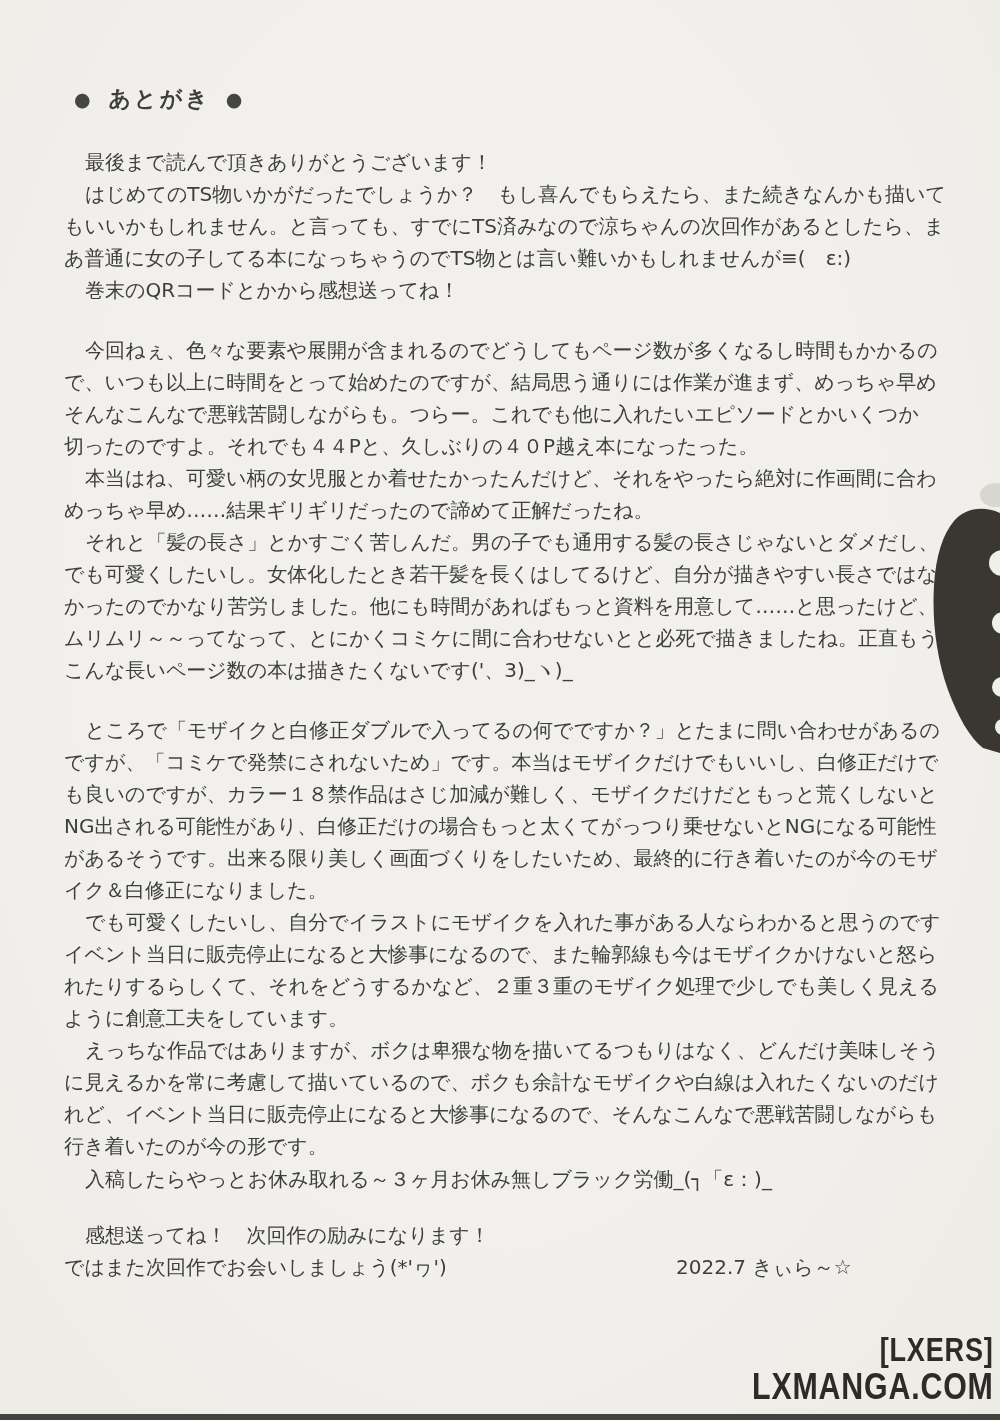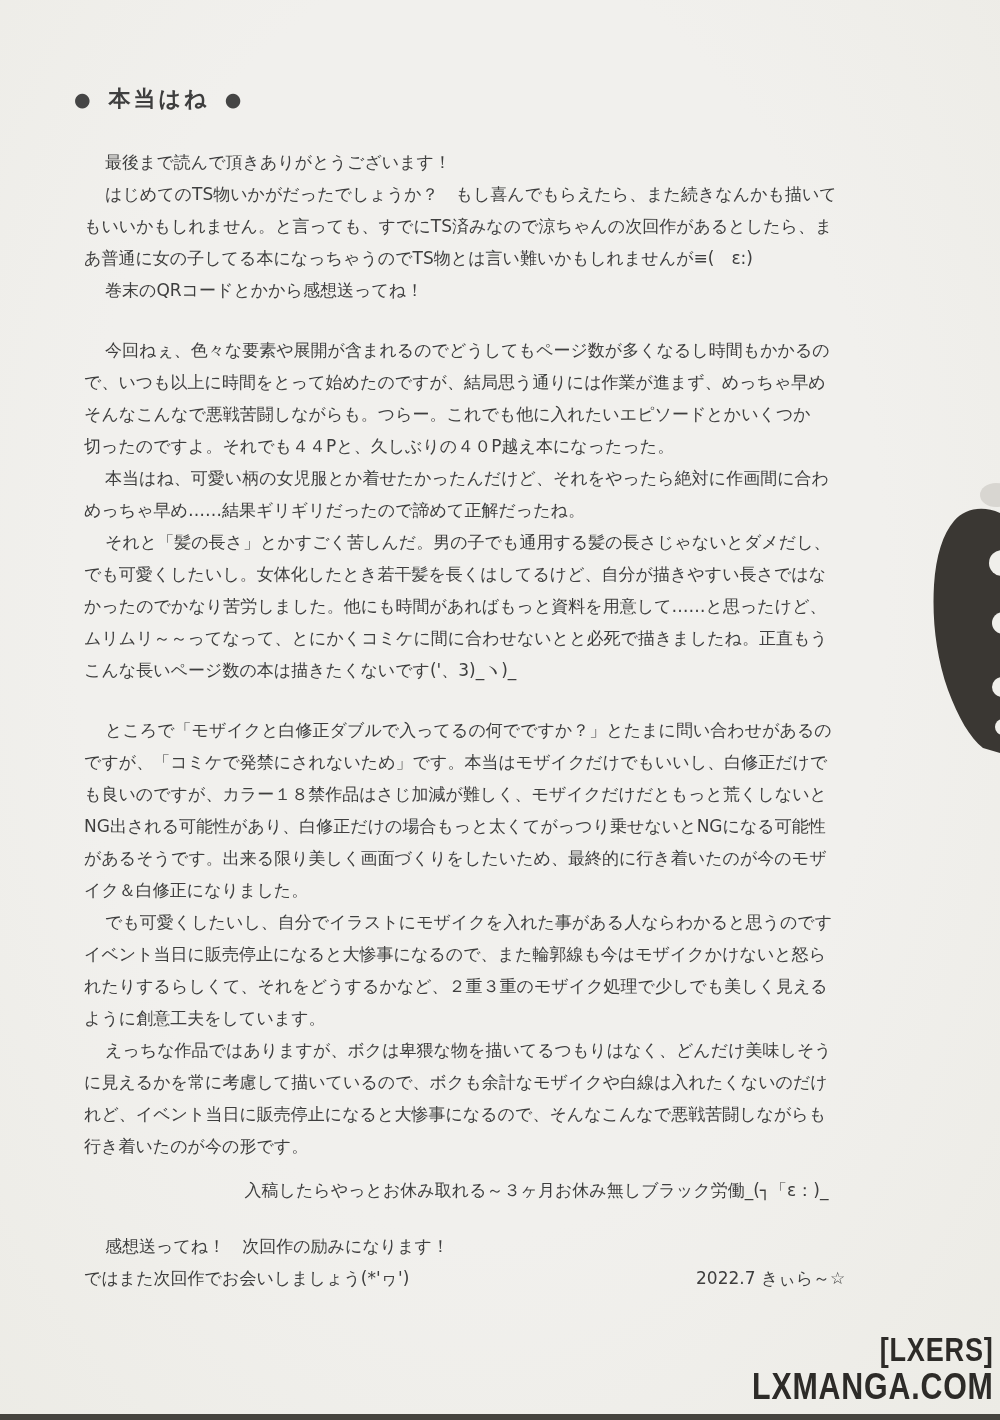--- a/index.html
+++ b/index.html
@@ -12,25 +12,25 @@
     position:absolute;inset:0;
     background:radial-gradient(ellipse at 48% 42%, #f1f0ed 55%, #ecebe5 100%);
   }
   .header{
     position:absolute;left:74px;top:84px;
     display:flex;align-items:center;gap:15px;
     font-size:22px;font-weight:600;color:#3e3e3e;letter-spacing:3px;
   }
   .bullet{font-size:19px;color:#454545;line-height:1;}
   .text-body{
-    position:absolute;left:84px;top:146px;width:884px;
-    font-size:17px;line-height:32px;color:#3e3e3e;font-weight:500;
+    position:absolute;left:64px;top:146px;width:884px;
+    font-size:20px;line-height:32px;color:#3e3e3e;font-weight:500;
   }
   .para + .para{margin-top:28px;}
-  .para:nth-child(4){margin-top:12px;text-align:center;}
+  .para:nth-child(4){margin-top:1px;}
   .para:nth-child(5){margin-top:24px;}
   .line{position:relative;white-space:nowrap;}
   .line.indent{padding-left:21px;}
   .sig{position:absolute;left:612px;top:0;}
   .watermark{
     position:absolute;right:6px;bottom:14px;text-align:right;
     color:#2d2b28;font-family:"Liberation Sans",sans-serif;font-weight:700;
     line-height:1.04;transform:scaleX(0.82);transform-origin:100% 50%;
   }
   .wm1{font-size:33px;letter-spacing:1px;}
@@ -40,21 +40,21 @@
   }
   .blob{position:absolute;right:0;top:455px;}
 </style>
 </head>
 <body>
 
 <div class="page">
 
   <div class="header">
     <span class="bullet">●</span>
-    <span>本当はね</span>
+    <span>あとがき</span>
     <span class="bullet">●</span>
   </div>
 
   <div class="text-body">
       <div class="para">
         <div class="line indent">最後まで読んで頂きありがとうございます！</div>
         <div class="line indent">はじめてのTS物いかがだったでしょうか？　もし喜んでもらえたら、また続きなんかも描いて</div>
         <div class="line">もいいかもしれません。と言っても、すでにTS済みなので涼ちゃんの次回作があるとしたら、ま</div>
         <div class="line">あ普通に女の子してる本になっちゃうのでTS物とは言い難いかもしれませんが≡(　ε:)</div>
         <div class="line indent">巻末のQRコードとかから感想送ってね！</div>

